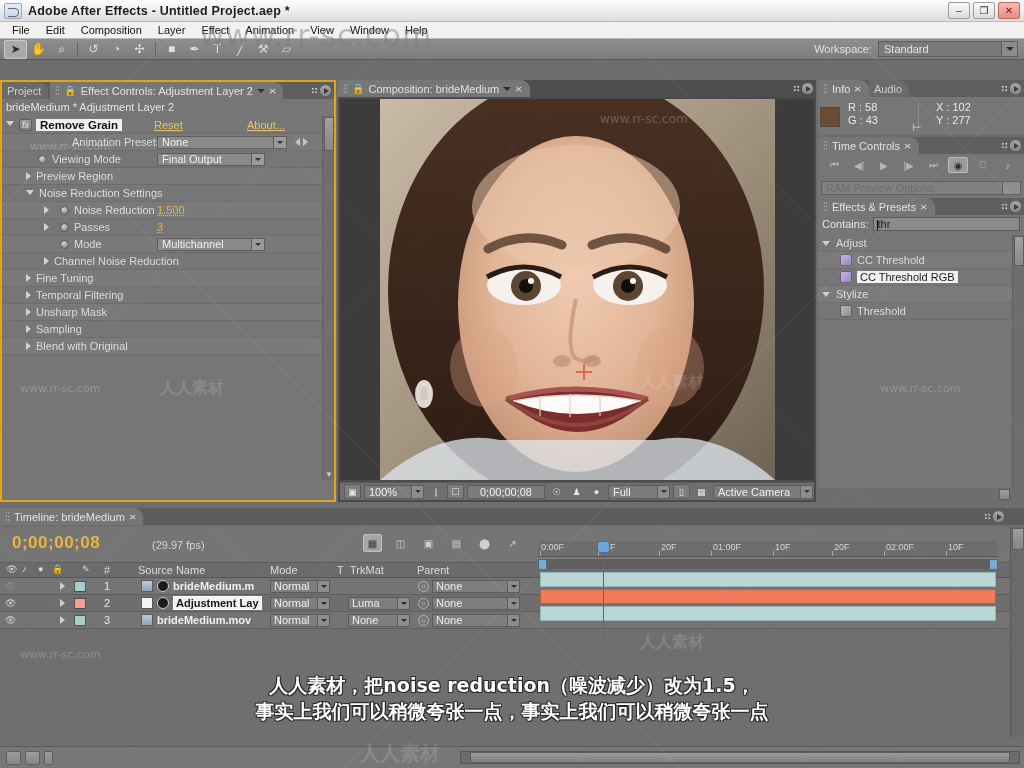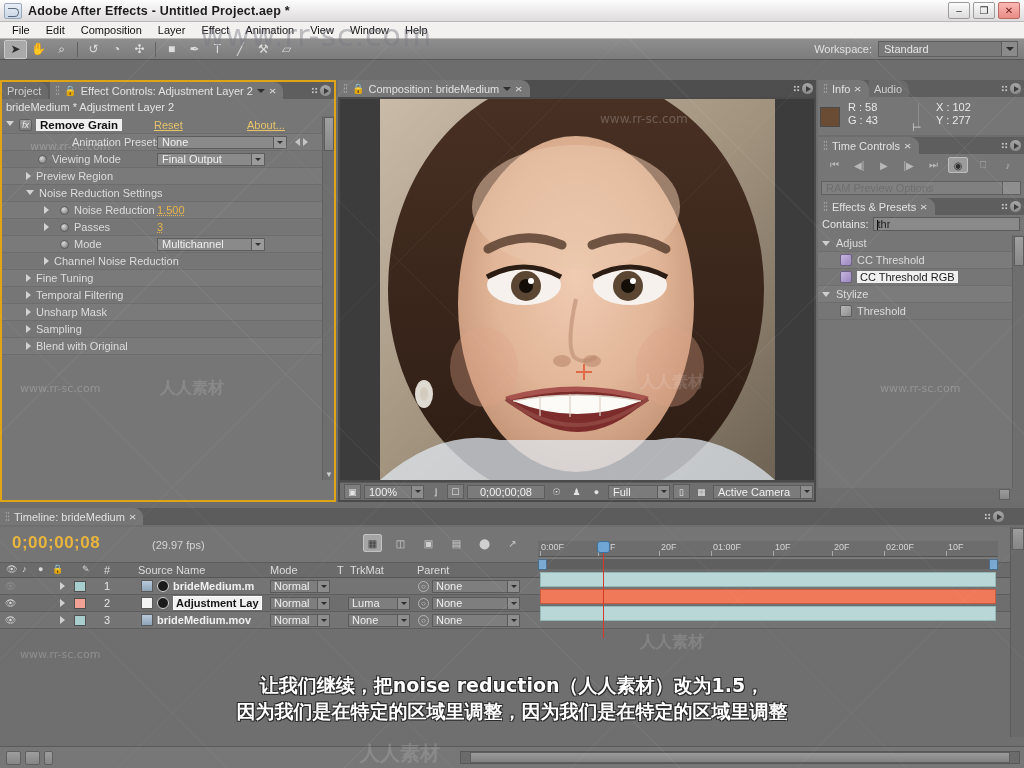--- a/index.html
+++ b/index.html
@@ -837,22 +837,22 @@
   <div class="chbar blue" style="left:540px;top:606px;width:456px;"></div>
 
   <div class="playhead" style="left:603px;top:548px;height:90px;"></div>
   <div class="playhead-knob" style="left:597px;top:541px;"></div>
 
   <div class="tl-scrollv">
     <div style="width:12px;height:22px;margin:1px;background:linear-gradient(#9d9d9d,#858585);border:1px solid #5e5e5e;"></div>
   </div>
 
   <div class="subtitle">
-    <div>让我们继续，把noise reduction（人人素材）改为1.5，</div>
-    <div>因为我们是在特定的区域里调整，因为我们是在特定的区域里调整</div>
+    <div>人人素材，把noise reduction（噪波减少）改为1.5，</div>
+    <div>事实上我们可以稍微夸张一点，事实上我们可以稍微夸张一点</div>
   </div>
 
   <div class="statusbar">
     <div class="sb-ic"></div>
     <div class="sb-ic"></div>
     <div class="sb-ic" style="width:9px;"></div>
     <div class="hscroll">
       <div class="ht"></div>
     </div>
   </div>

